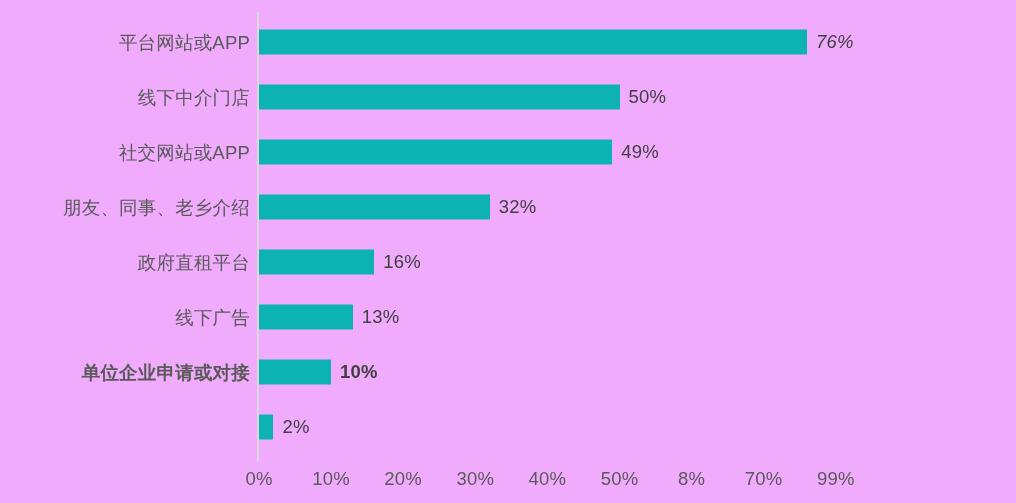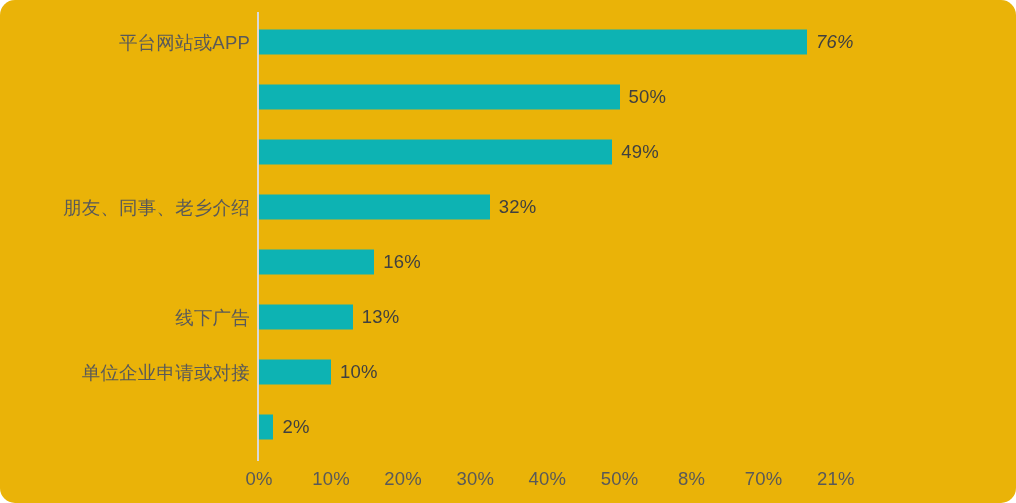--- a/index.html
+++ b/index.html
@@ -87,70 +87,73 @@
     transform: translateX(-50%);
     font-size: 18.5px;
     color: #595959;
     white-space: nowrap;
     letter-spacing: 0.2px;
   }
 </style>
 </head>
 <body>
 
-<div id="chart-root" style="background: #eab308; border-radius: 15px;">
+<div id="chart-root" style="background: #f0abfc;">
 
   <div id="plot-area">
     <div id="y-axis-line" style="background: rgb(217, 217, 217);"></div>
 
     <div id="bars-container">
         <div class="bar-row" style="top: 14px;">
           <div class="cat-label">平台网站或APP</div>
           <div class="bar" style="width: 547.96px; background: rgb(13, 179, 179);"></div>
           <div class="val-label" style="left: 815.96px; color: rgb(64, 64, 64); font-style: italic;">76%</div>
         </div>
         <div class="bar-row" style="top: 69px;">
+          <div class="cat-label">线下中介门店</div>
           <div class="bar" style="width: 360.5px; background: rgb(13, 179, 179);"></div>
           <div class="val-label" style="left: 628.5px; color: rgb(64, 64, 64);">50%</div>
         </div>
         <div class="bar-row" style="top: 124px;">
+          <div class="cat-label">社交网站或APP</div>
           <div class="bar" style="width: 353.29px; background: rgb(13, 179, 179);"></div>
           <div class="val-label" style="left: 621.29px; color: rgb(64, 64, 64);">49%</div>
         </div>
         <div class="bar-row" style="top: 179px;">
           <div class="cat-label">朋友、同事、老乡介绍</div>
           <div class="bar" style="width: 230.72px; background: rgb(13, 179, 179);"></div>
           <div class="val-label" style="left: 498.72px; color: rgb(64, 64, 64);">32%</div>
         </div>
         <div class="bar-row" style="top: 234px;">
+          <div class="cat-label">政府直租平台</div>
           <div class="bar" style="width: 115.36px; background: rgb(13, 179, 179);"></div>
           <div class="val-label" style="left: 383.36px; color: rgb(64, 64, 64); text-align: center;">16%</div>
         </div>
         <div class="bar-row" style="top: 289px;">
           <div class="cat-label">线下广告</div>
           <div class="bar" style="width: 93.73px; background: rgb(13, 179, 179);"></div>
           <div class="val-label" style="left: 361.73px; color: rgb(64, 64, 64);">13%</div>
         </div>
-        <div class="bar-row" style="top: 344px;">
+        <div class="bar-row" style="top: 344px; font-weight: bold;">
           <div class="cat-label">单位企业申请或对接</div>
           <div class="bar" style="width: 72.1px; background: rgb(13, 179, 179);"></div>
           <div class="val-label" style="left: 340.1px; color: rgb(64, 64, 64);">10%</div>
         </div>
         <div class="bar-row" style="top: 399px;">
           <div class="bar" style="width: 14.42px; background: rgb(13, 179, 179);"></div>
           <div class="val-label" style="left: 282.42px; color: rgb(64, 64, 64);">2%</div>
         </div>
       </div>
   </div>
 
   <div id="x-axis">
       <div class="x-tick" style="left: 259px; color: rgb(89, 89, 89);">0%</div>
       <div class="x-tick" style="left: 331.1px; color: rgb(89, 89, 89);">10%</div>
       <div class="x-tick" style="left: 403.2px; color: rgb(89, 89, 89); text-align: center;">20%</div>
       <div class="x-tick" style="left: 475.3px; color: rgb(89, 89, 89);">30%</div>
       <div class="x-tick" style="left: 547.4px; color: rgb(89, 89, 89); text-align: right;">40%</div>
       <div class="x-tick" style="left: 619.5px; color: rgb(89, 89, 89);">50%</div>
       <div class="x-tick" style="left: 691.6px; color: rgb(89, 89, 89);">8%</div>
       <div class="x-tick" style="left: 763.7px; color: rgb(89, 89, 89);">70%</div>
-      <div class="x-tick" style="left: 835.8px; color: rgb(89, 89, 89);">21%</div>
+      <div class="x-tick" style="left: 835.8px; color: rgb(89, 89, 89);">99%</div>
     </div>
 
 </div>
 
 </body></html>

